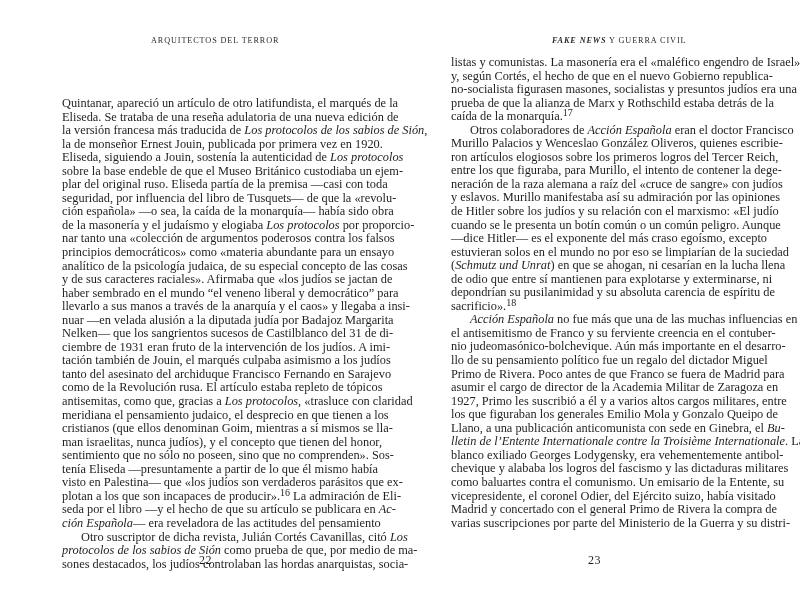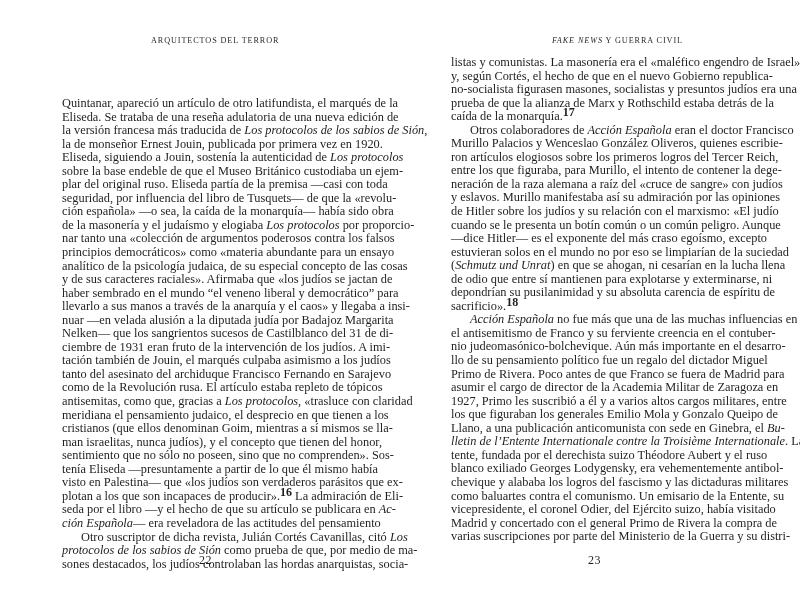--- a/index.html
+++ b/index.html
@@ -3,31 +3,31 @@
 <meta charset="utf-8">
 <style>
   html, body { margin:0; padding:0; background:#ffffff; }
   body { width:800px; height:613px; position:relative; overflow:hidden;
          font-family:"Liberation Serif","DejaVu Serif",serif; color:#1e1e1e; }
   .page { position:absolute; top:0; height:436px; width:400px; }
   .page.left { left:0; }
   .page.right { left:400px; }
   .running-head { position:absolute; top:36px; font-size:8.2px; letter-spacing:0.9px;
                   text-transform:uppercase; color:#2a2a2a; white-space:nowrap; }
-  .running-head i { font-style:italic; }
+  .running-head i { font-style:italic;font-weight:bold; }
   .left .running-head { left:151px; }
   .right .running-head { left:152px; }
   .text { position:absolute; top:56px; font-size:12.35px; line-height:13.56px; }
   .left .text { left:62px; width:288px;margin-top:41px; }
   .right .text { left:51px; width:290px; }
   .line { display:block; white-space:nowrap; text-align:justify; text-align-last:justify; height:13.56px; }
   .line.last { text-align-last:left; }
   .line.indent { padding-left:19px; }
   .line i { font-style:italic; }
-  sup { font-size:12px; line-height:0; vertical-align:4px;font-weight:bold; }
+  sup { font-size:10px; line-height:0; vertical-align:4px; }
   .folio { position:absolute; top:553px; font-size:12px; letter-spacing:0.5px; }
   .left .folio { left:199px; }
   .right .folio { left:188px; }
 </style>
 </head>
 <body>
 
 <div class="page left">
   <div class="running-head">ARQUITECTOS DEL TERROR</div>
   <div class="text">
@@ -95,21 +95,20 @@
       <span class="line indent"><i>Acción Española</i> no fue más que una de las muchas influencias en</span>
       <span class="line">el antisemitismo de Franco y su ferviente creencia en el contuber-</span>
       <span class="line">nio judeomasónico-bolchevique. Aún más importante en el desarro-</span>
       <span class="line">llo de su pensamiento político fue un regalo del dictador Miguel</span>
       <span class="line">Primo de Rivera. Poco antes de que Franco se fuera de Madrid para</span>
       <span class="line">asumir el cargo de director de la Academia Militar de Zaragoza en</span>
       <span class="line">1927, Primo les suscribió a él y a varios altos cargos militares, entre</span>
       <span class="line">los que figuraban los generales Emilio Mola y Gonzalo Queipo de</span>
       <span class="line">Llano, a una publicación anticomunista con sede en Ginebra, el <i>Bu-</i></span>
       <span class="line"><i>lletin de l’Entente Internationale contre la Troisième Internationale</i>. La En-</span>
-      <span class="line">tente, fundada por el derechista suizo Théodore Aubert y el ruso</span>
       <span class="line">blanco exiliado Georges Lodygensky, era vehementemente antibol-</span>
       <span class="line">chevique y alababa los logros del fascismo y las dictaduras militares</span>
       <span class="line">como baluartes contra el comunismo. Un emisario de la Entente, su</span>
       <span class="line">vicepresidente, el coronel Odier, del Ejército suizo, había visitado</span>
       <span class="line">Madrid y concertado con el general Primo de Rivera la compra de</span>
       <span class="line">varias suscripciones por parte del Ministerio de la Guerra y su distri-</span>
     </div>
   <div class="folio">23</div>
 </div>
 

